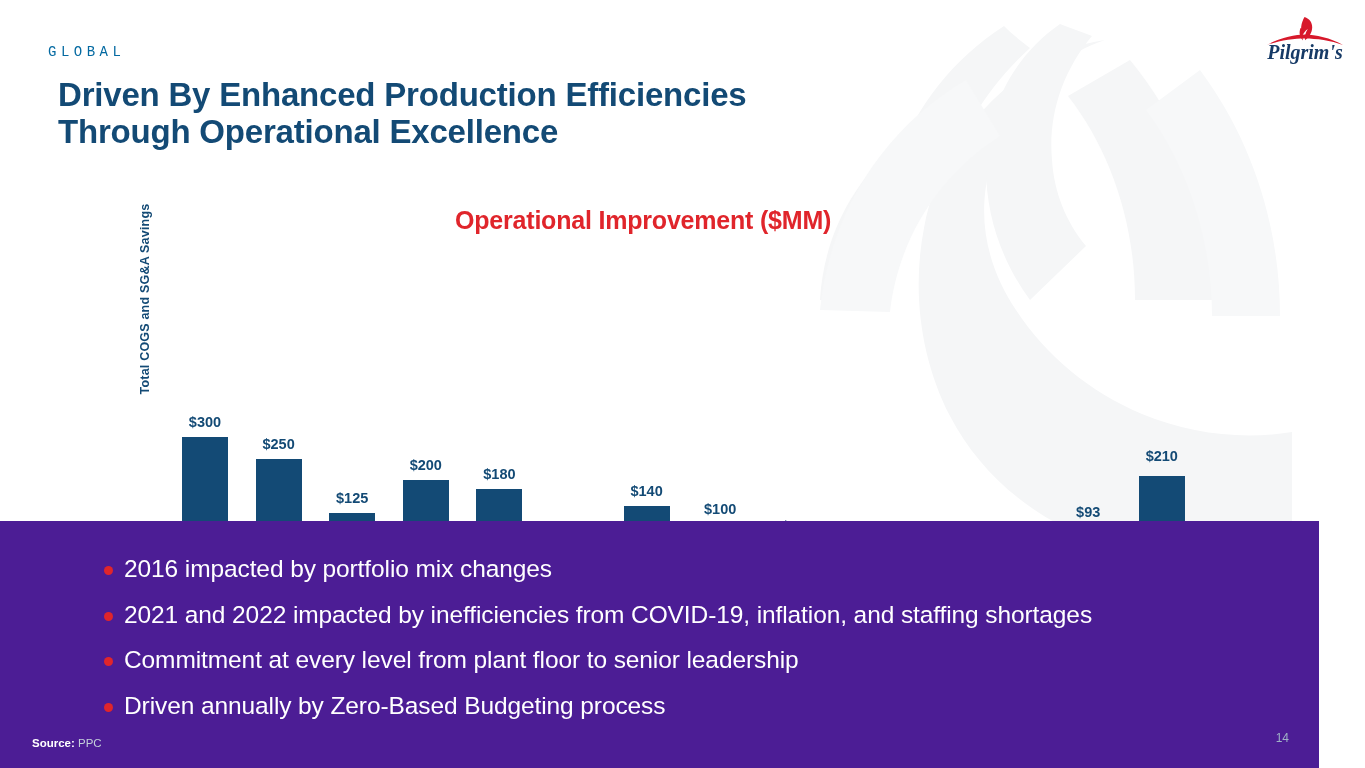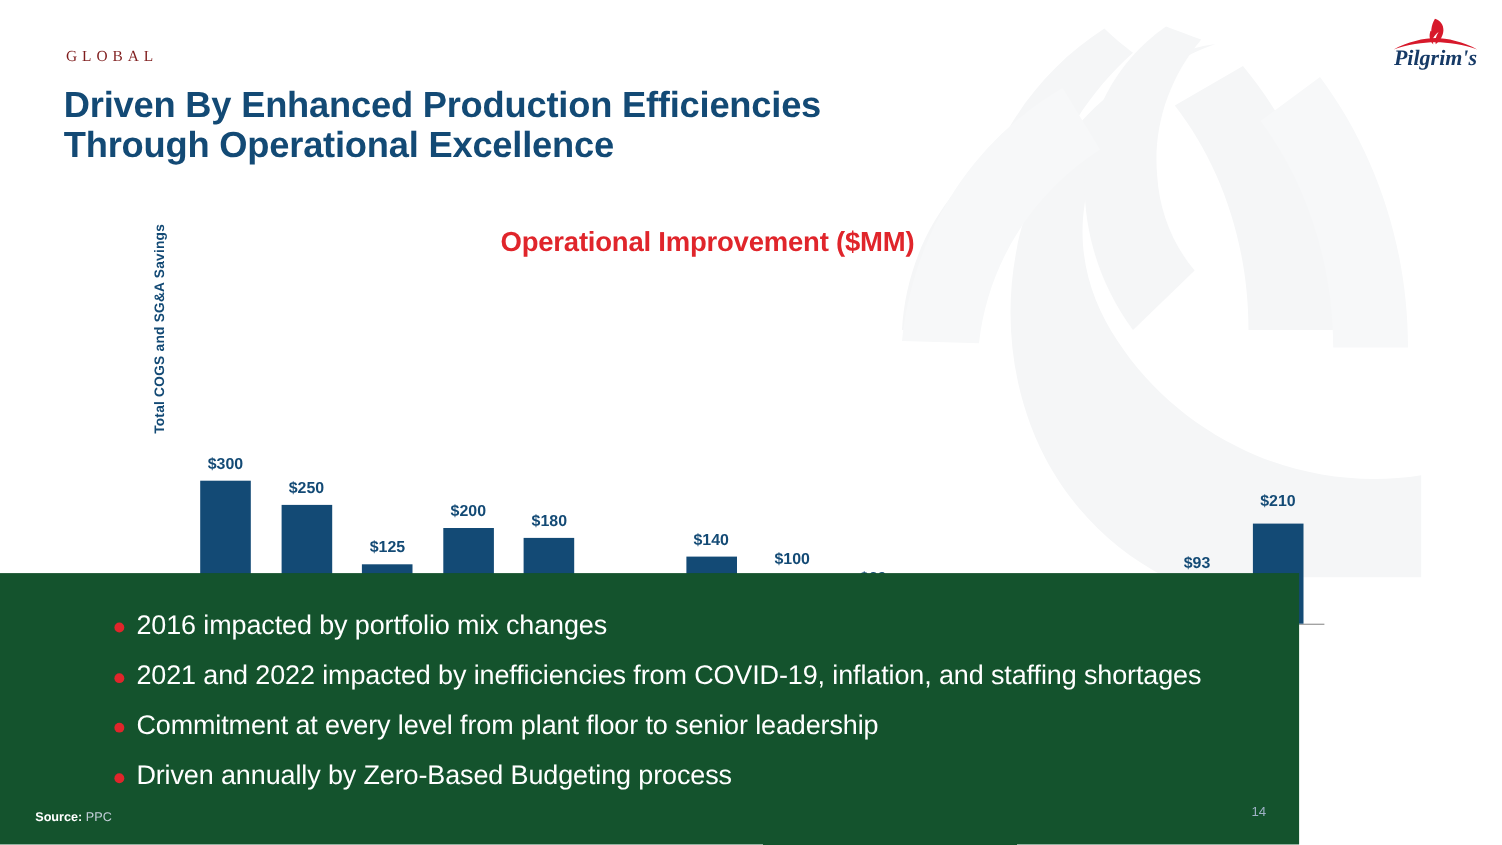--- a/index.html
+++ b/index.html
@@ -27,27 +27,27 @@
     width: 1365px;
     height: 525px;
     overflow: hidden;
     pointer-events: none;
   }
   .watermark svg { display:block; }
 
   
   .eyebrow {
     position: absolute;
-    left: 60px;
+    left: 48px;
     top: 44px;
     font-size: 14px;
     font-weight: 400;
     letter-spacing: 4.5px;
-    color: #7f1d1d;
-    font-family: Liberation Serif, serif;
+    color: #0369a1;
+    font-family: Liberation Mono, monospace;
   }
   .slide-title {
     position: absolute;
     left: 58px;
     top: 76px;
     width: 860px;
     font-size: 33px;
     line-height: 37px;
     font-weight: bold;
     color: #134a75;
@@ -149,23 +149,23 @@
     font-size: 14.5px;
     font-weight: bold;
     color: #7d7d7d;
   }
 
   
   .bottom-panel {
     position: absolute;
     left: 0;
     top: 521px;
-    width: 1181px;
+    width: 1319px;
     height: 247px;
-    background: #14532d;
+    background: #4c1d95;
   }
   .bullets {
     position: absolute;
     left: 104px;
     top: 33px;
     width: 1230px;
   }
   .bullet {
     display: flex;
     align-items: flex-start;

